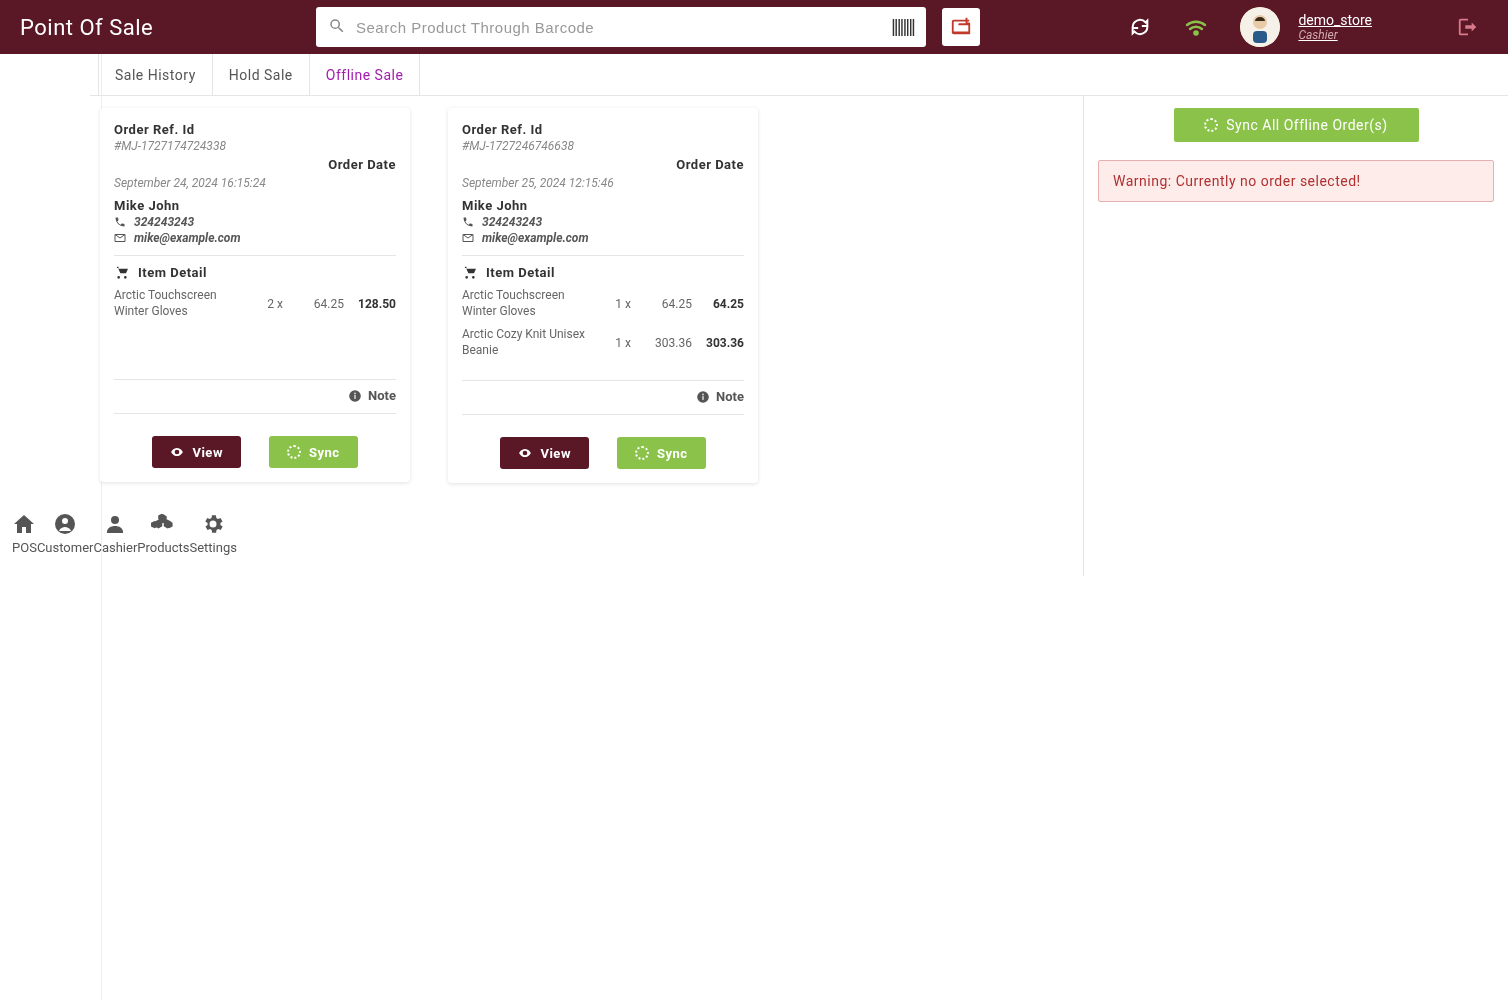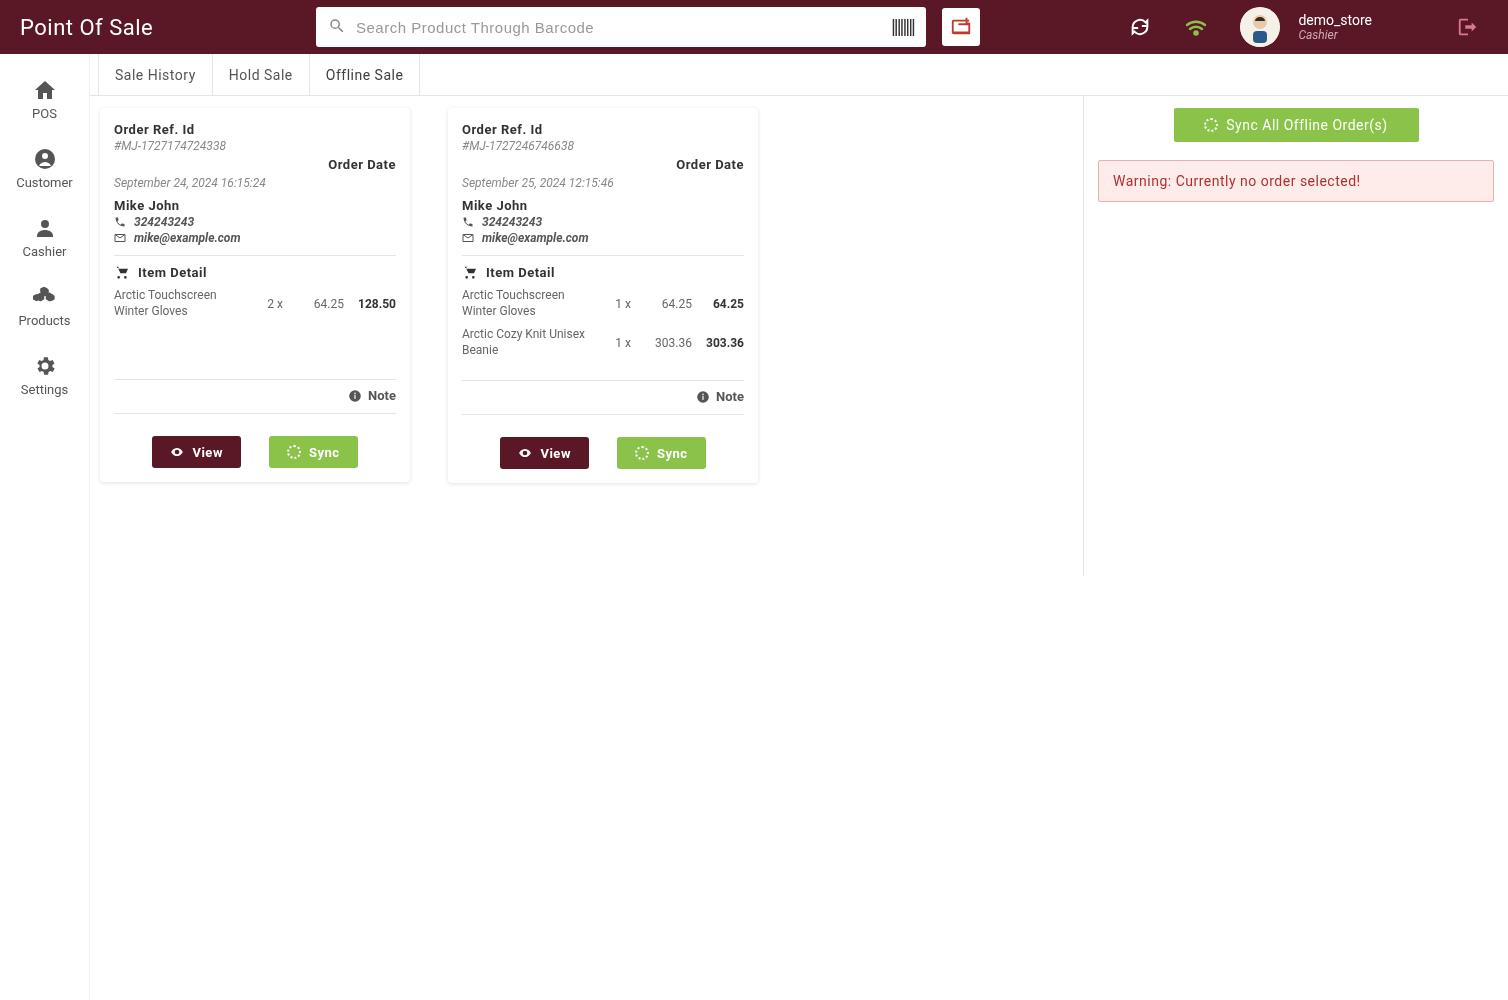--- a/index.html
+++ b/index.html
@@ -73,33 +73,34 @@
     display: flex; align-items: center; justify-content: center;
     overflow: hidden;
     cursor: pointer;
     margin-left: 8px;
   }
   .user-block {
     color: #fff;
     margin-left: 2px;
     margin-right: 60px;
     cursor: pointer;
+    text-decoration: underline;
   }
   .user-block .uname { font-size: 14px; }
   .user-block .urole { font-size: 12px; font-style: italic; color: #d4a9b3; }
   .logout-icon { color: #d87a8a; margin-left: auto; }
 
   
   .sidebar {
     position: absolute;
-    top: 54px; left: 0; bottom: 0;
+    top: 54px; left: 12px; bottom: 0;
     width: 90px;
     border-right: 1px solid #eee;
     display: flex;
-    flex-direction: column;
+    flex-direction: row;
     align-items: center;
     padding-top: 10px;
   }
   .nav-item {
     width: 100%;
     display: flex;
     flex-direction: column;
     align-items: center;
     gap: 4px;
     padding: 14px 0 12px 0;
@@ -124,21 +125,21 @@
     padding: 0 16px;
     display: flex;
     align-items: center;
     border-right: 1px solid #e5e5e5;
     font-size: 14px;
     color: #555;
     cursor: pointer;
     letter-spacing: 0.5px;
   }
   .tab:first-child { border-left: 1px solid #e5e5e5; margin-left: 8px;}
-  .tab.active { color: #404040; }
+  .tab.active { color: #a21caf; }
 
   
   .main {
     position: absolute;
     top: 96px; left: 90px; right: 0; bottom: 0;
     display: flex;
   }
   .orders-area {
     flex: 1;
     padding: 12px 10px;

